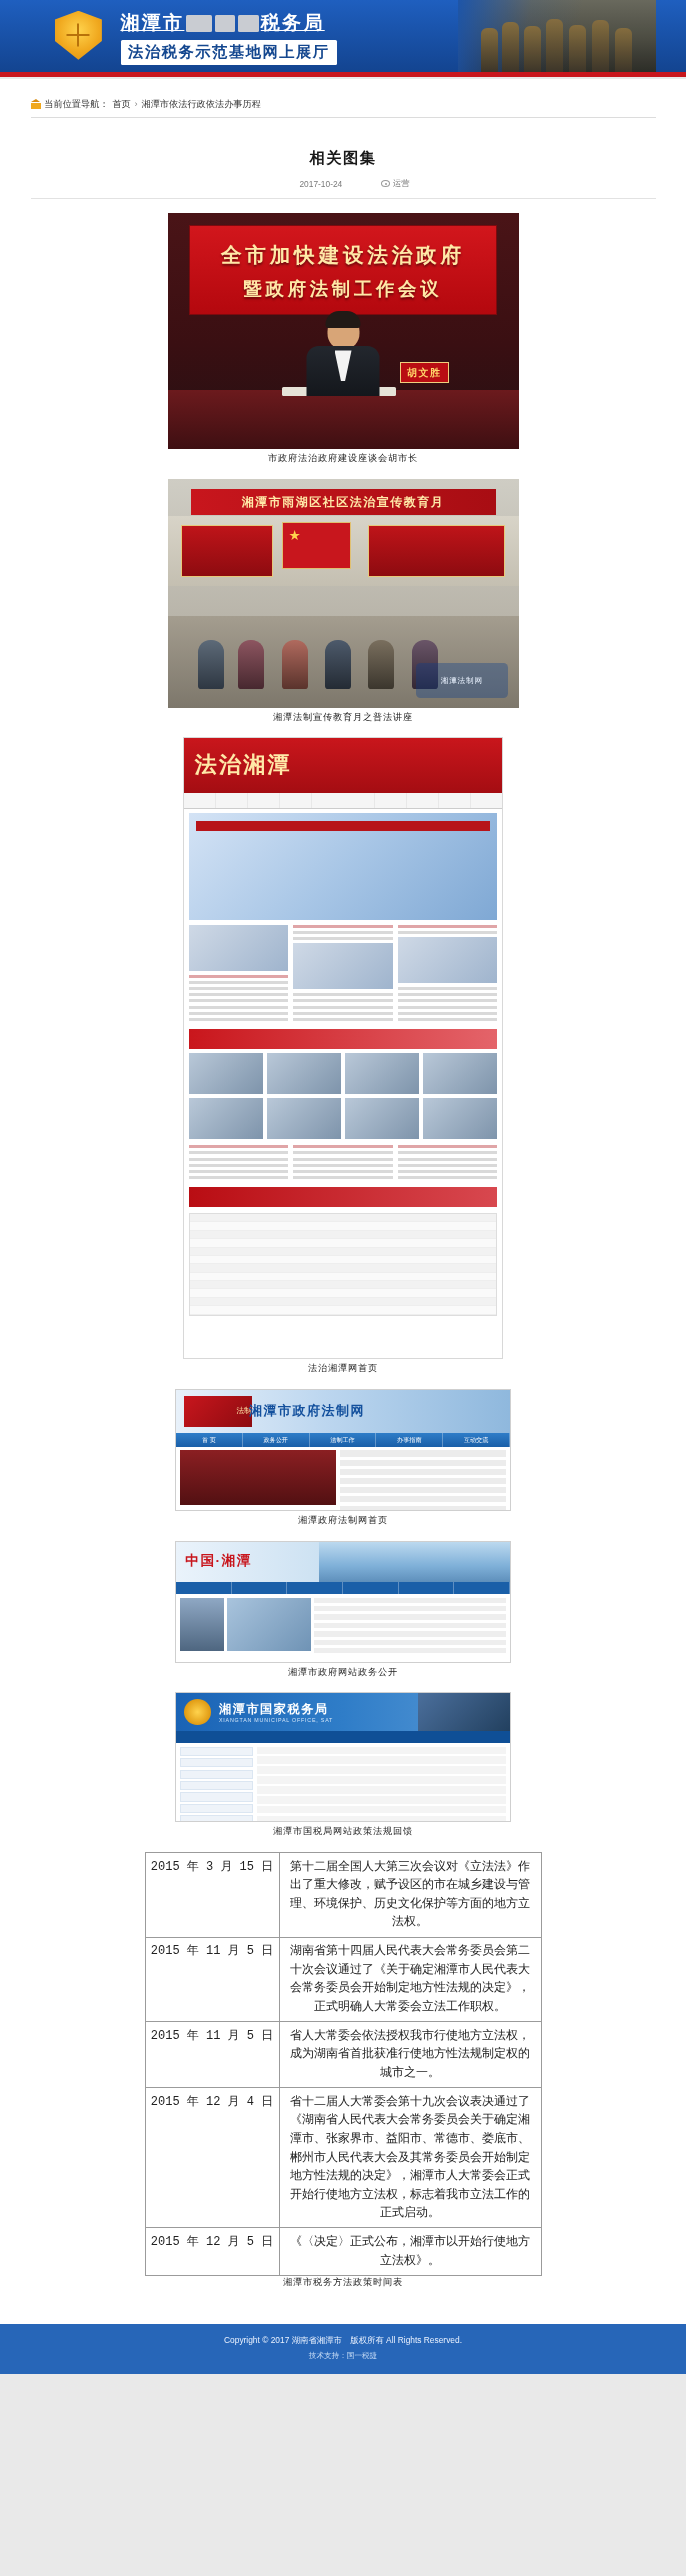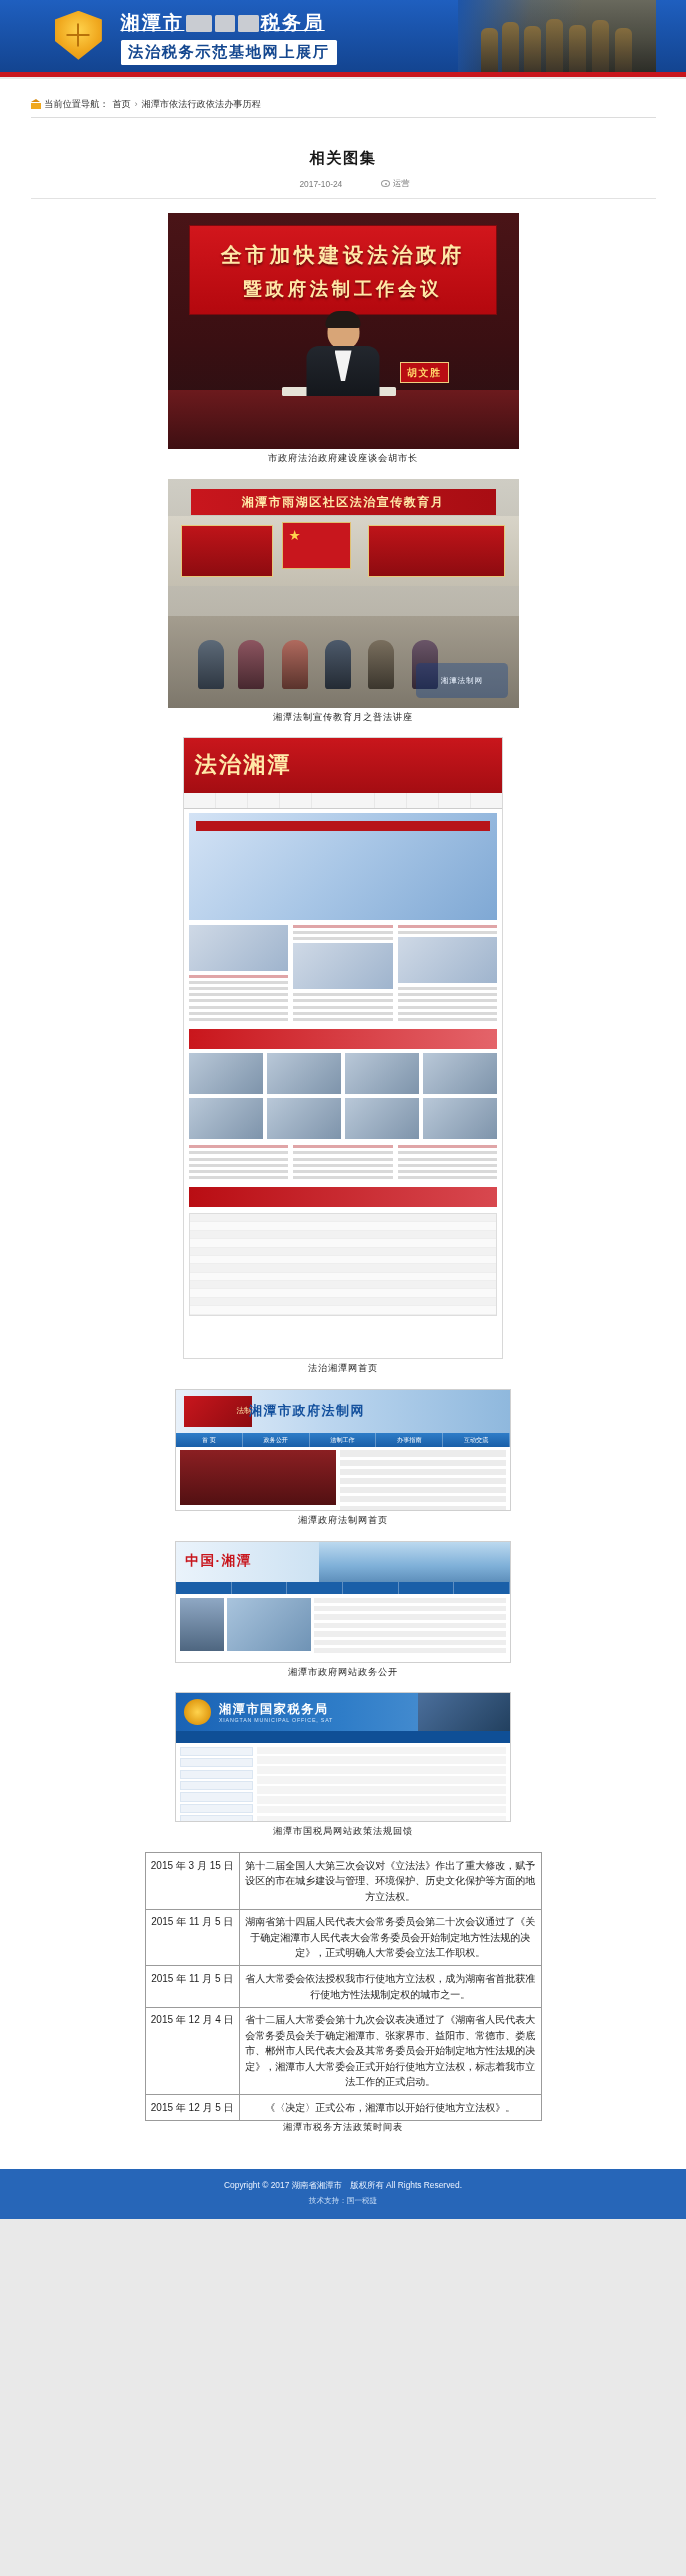--- a/index.html
+++ b/index.html
@@ -567,22 +567,23 @@
   .p6-left { width: 73px; }
   .p6-left .item { height: 9.2px; background: #eef3f9; border: 0.8px solid #dbe6f2; margin-bottom: 2.3px; }
   .p6-right { flex: 1; }
   .p6-right .row { height: 7.6px; background: #f4f4f4; margin-bottom: 2.3px; }
 
   
   .law-table {
     width: 397px;
     margin: 0 auto;
     border-collapse: collapse;
-    font-size: 10px;
+    font-size: 12px;
     color: #222;
+    font-family: Liberation Mono, monospace;
   }
   .law-table td {
     border: 0.8px solid #9b9b9b;
     padding: 4.6px 5.3px;
     vertical-align: top;
     line-height: 1.55;
   }
   .law-table td.date {
     width: 92px;
     text-align: center;

